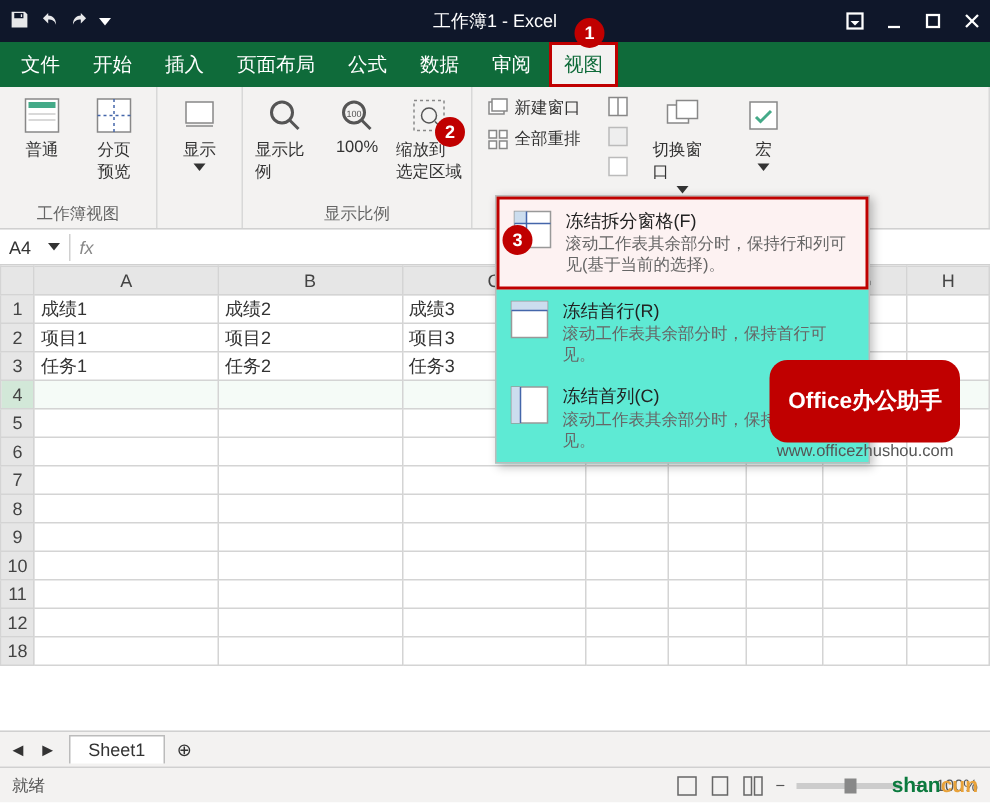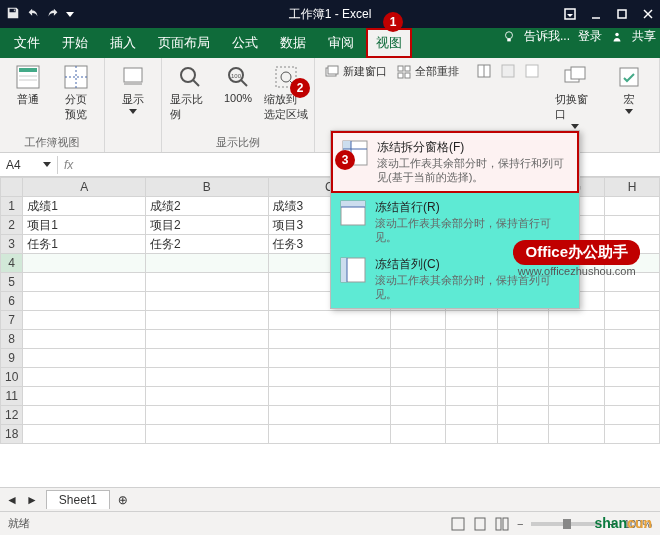--- a/index.html
+++ b/index.html
@@ -14,27 +14,27 @@
 .menubar .tab{padding:6px 10px;font-size:13px;cursor:pointer}
 .menubar .tab.active{background:#f3f2f1;color:#0f6b3a;border:2px solid #c00000;padding:4px 8px}
 .menubar .right{margin-left:auto;display:flex;gap:8px;align-items:center;font-size:12px}
 .menubar .right svg{width:14px;height:14px;fill:#fff}
 .ribbon{background:#f3f2f1;height:95px;border-bottom:1px solid #d0d0d0;display:flex;position:relative}
 .rgroup{border-right:1px solid #d8d8d8;padding:4px 6px 2px;display:flex;flex-direction:column;justify-content:space-between}
 .rgroup .buttons{display:flex;gap:4px;align-items:flex-start}
 .bigbtn{display:flex;flex-direction:column;align-items:center;width:44px;font-size:11px;gap:2px;padding:2px;cursor:pointer}
 .bigbtn svg{width:26px;height:26px}
 .grouplabel{text-align:center;font-size:11px;color:#666;padding-top:2px}
-.smallstack{display:flex;flex-direction:row;gap:2px;font-size:11px}
+.smallstack{display:flex;flex-direction:column;gap:2px;font-size:11px}
 .smallbtn{display:flex;align-items:center;gap:4px;padding:2px 4px;cursor:pointer}
 .smallbtn svg{width:14px;height:14px}
 .freezebtn{border:2px solid #c00000;padding:2px 4px}
 .badge{position:absolute;width:20px;height:20px;background:#c00000;border-radius:50%;color:#fff;font-size:12px;display:flex;align-items:center;justify-content:center;font-weight:bold;z-index:50}
 .namebar{height:24px;display:flex;align-items:center;border-bottom:1px solid #d0d0d0}
-.namebox{width:58px;border-right:1px solid #d0d0d0;padding:2px 6px;font-size:12px;display:flex;align-items:center;justify-content:space-between}
+.namebox{width:47px;border-right:1px solid #d0d0d0;padding:2px 6px;font-size:12px;display:flex;align-items:center;justify-content:space-between}
 .fxbar{flex:1;padding:2px 6px;display:flex;align-items:center;gap:6px;font-size:12px;color:#888}
 .grid{position:relative;background:#fff}
 .grid table{border-collapse:collapse;width:100%}
 .grid th,.grid td{border:1px solid #d4d4d4;font-size:12px;font-weight:normal;height:19px;text-align:left;padding:0 4px}
 .grid th{background:#e6e6e6;text-align:center;color:#444}
 .grid .rowhdr{background:#e6e6e6;text-align:center;width:22px}
 .grid .corner{background:#e6e6e6;width:22px}
 .grid .selrow th{background:#d2e8d8}
 .grid .selrow td{background:#f5fbf7}
 .dropdown{position:absolute;left:330px;top:130px;width:250px;background:#5eead4;border:1px solid #bbb;box-shadow:2px 2px 6px rgba(0,0,0,.25);z-index:40}
@@ -42,21 +42,21 @@
 .ddi.sel{border:2px solid #c00000;background:#fdf2f2}
 .ddi svg{width:28px;height:28px;flex-shrink:0}
 .ddi .t1{font-size:12px;color:#222}
 .ddi .t2{font-size:11px;color:#666;line-height:1.3}
 .sheetbar{position:absolute;bottom:24px;left:0;right:0;height:24px;background:#f3f2f1;border-top:1px solid #d0d0d0;display:flex;align-items:center;padding:0 6px;gap:8px;font-size:12px}
 .sheetbar .sh{background:#fff;border:1px solid #bbb;border-bottom:none;padding:2px 12px}
 .statusbar{position:absolute;bottom:0;left:0;right:0;height:24px;background:#f3f2f1;border-top:1px solid #d0d0d0;display:flex;align-items:center;padding:0 8px;font-size:11px;color:#555;justify-content:space-between}
 .statusbar .r{display:flex;gap:8px;align-items:center}
 .statusbar .r svg{width:14px;height:14px;fill:#666}
 .wm1{position:absolute;right:20px;top:240px;z-index:60}
-.wm1 .b{background:#c00000;color:#fff;font-weight:bold;font-size:15px;border-radius:12px;padding:3px 12px}
+.wm1 .b{background:#c00000;color:#fff;font-weight:bold;font-size:15px;border-radius:12px;padding:18px 12px}
 .wm1 .u{font-size:11px;color:#555;text-align:center}
 .wm2{position:absolute;right:8px;bottom:4px;font-size:14px;font-weight:bold;z-index:60}
 .wm2 .g{color:#0b7a3e}.wm2 .o{color:#e8a23a}
 .tri{width:0;height:0;border-left:4px solid transparent;border-right:4px solid transparent;border-top:5px solid currentColor;display:inline-block}
 </style>
 </head>
 <body>
 
 <div class="titlebar">
   <div class="qat">
@@ -96,33 +96,20 @@
 
 <div class="menubar">
   <div class="tab">文件</div>
   <div class="tab">开始</div>
   <div class="tab">插入</div>
   <div class="tab">页面布局</div>
   <div class="tab">公式</div>
   <div class="tab">数据</div>
   <div class="tab">审阅</div>
   <div class="tab active">视图</div>
-  <div class="right">
-    <svg viewBox="0 0 16 16">
-        <circle cx="8" cy="6" r="4" fill="none" stroke="#fff"></circle>
-        <rect x="6" y="10" width="4" height="3" fill="#fff"></rect>
-      </svg>
-    <span>告诉我...</span>
-    <span>登录</span>
-    <svg viewBox="0 0 16 16">
-        <circle cx="8" cy="5" r="2" fill="#fff"></circle>
-        <path d="M4 13c0-2 2-4 4-4s4 2 4 4" fill="#fff"></path>
-      </svg>
-    <span>共享</span>
-  </div>
 </div>
 
 <div class="ribbon">
   <div class="rgroup">
     <div class="buttons">
       <div class="bigbtn">
         <svg viewBox="0 0 26 26">
             <rect x="2" y="2" width="22" height="22" fill="#fff" stroke="#888"></rect>
             <rect x="4" y="4" width="18" height="4" fill="#4a8"></rect>
             <line x1="4" y1="12" x2="22" y2="12" stroke="#ccc"></line>

